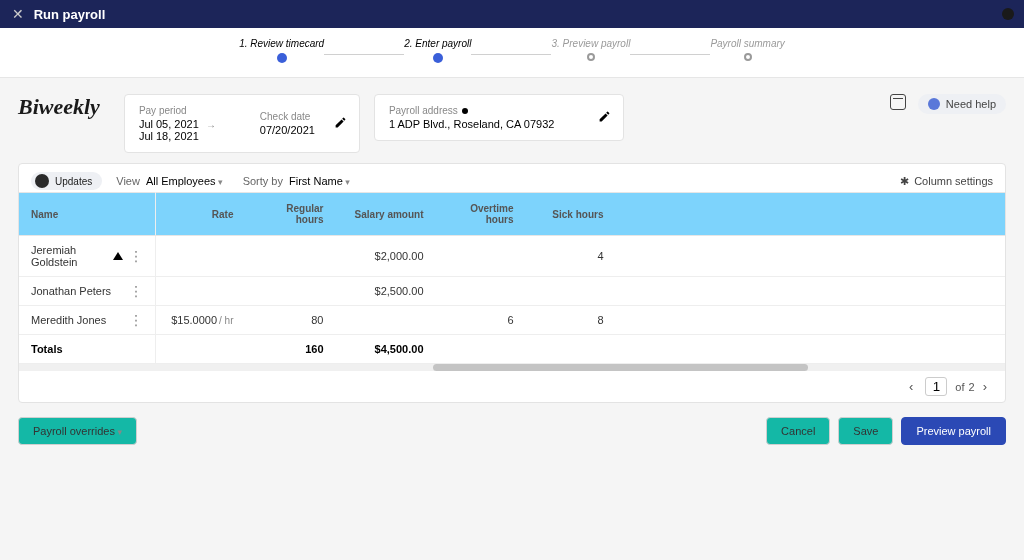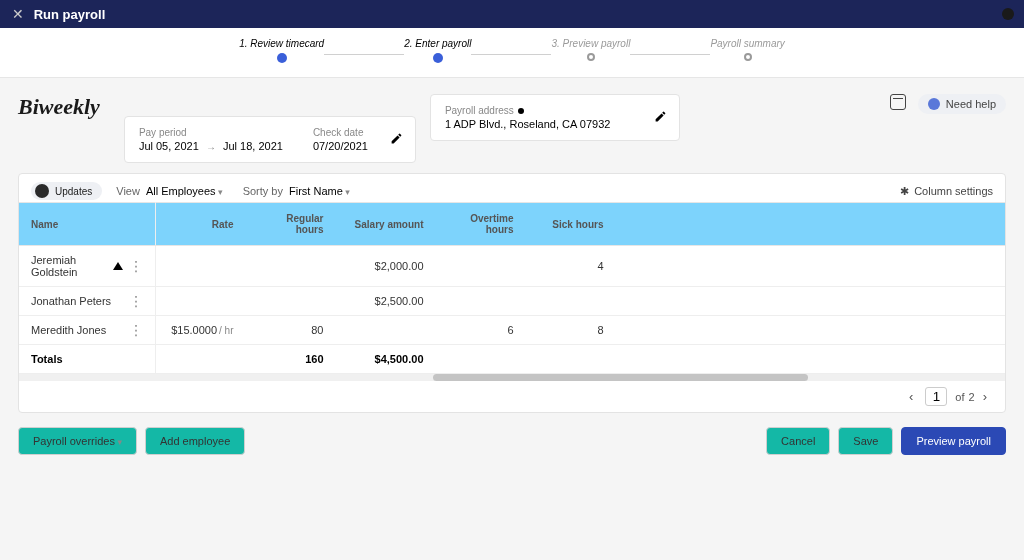--- a/index.html
+++ b/index.html
@@ -26,21 +26,21 @@
   
   .header-row { display: flex; align-items: flex-start; padding: 16px 18px 10px 18px; }
   .page-title { font-size: 22px; font-weight: 800; font-style: italic; font-family: Georgia, serif; margin-right: 24px; }
   .card { background: #fff; border: 1px solid #e3e3e3; border-radius: 4px; padding: 10px 14px; display: flex; align-items: center; position: relative; }
   .card .col { margin-right: 30px; }
   .card .lbl { font-size: 10px; color: #888; margin-bottom: 2px; }
   .card .val { font-size: 11px; color: #000; }
   .card .arrow { margin: 0 4px; color: #888; font-size: 10px;}
   .edit-icon { position: absolute; right: 12px; top: 50%; transform: translateY(-50%); cursor: pointer; }
   .edit-icon svg { width: 13px; height: 13px; fill: #000; }
-  .pay-card { width: 292px; margin-right: 14px; margin-top: 22px; }
+  .pay-card { width: 236px; margin-right: 14px; }
   .addr-card { width: 250px; }
   .addr-card .dot { display:inline-block; width:6px; height:6px; background:#000; border-radius:50%; margin-left:4px; vertical-align:middle;}
   .header-spacer { flex: 1; }
   .need-help { display: flex; align-items: center; background: #eef0f4; border-radius: 14px; padding: 4px 10px; font-size: 11px; color: #444; cursor: pointer; margin-left: 8px; }
   .need-help .hc { width: 12px; height: 12px; border-radius: 50%; background: #5a78d9; margin-right: 6px; }
   .cal-icon { width:16px; height:16px; border:1px solid #444; border-radius:3px; position:relative; margin-right:4px; display:inline-block;}
   .cal-icon::before { content:""; position:absolute; top:3px; left:2px; right:2px; height:1px; background:#444; }
 
   
   .panel { margin: 0 18px; background: #fff; border: 1px solid #e3e3e3; border-radius: 4px; }
@@ -270,18 +270,17 @@
     <span class="chev">‹</span>
     <input class="pg-input" value="1" style="">
     <span style="margin:0 4px;">of</span>
     <span>2</span>
     <span class="chev">›</span>
   </div>
 </div>
 
 <div class="footer">
   <button class="btn dd">Payroll overrides</button>
-  <button class="btn">Add employee</button>
   <div class="footer-spacer"></div>
   <button class="btn">Cancel</button>
   <button class="btn">Save</button>
   <button class="btn primary">Preview payroll</button>
 </div>
 
 </body></html>

